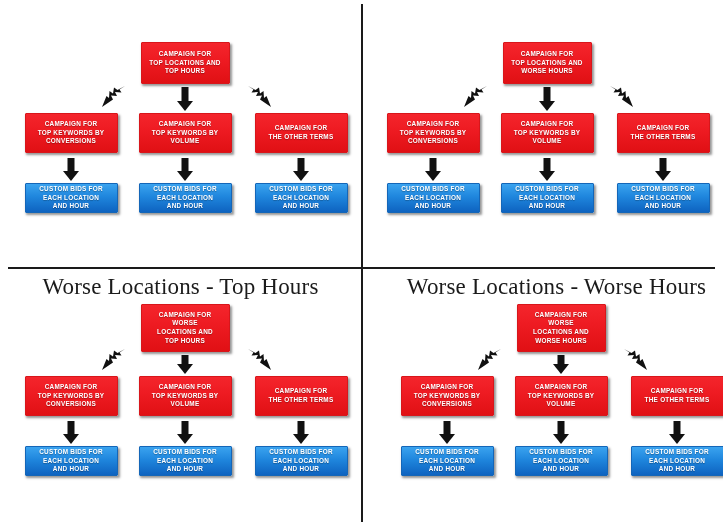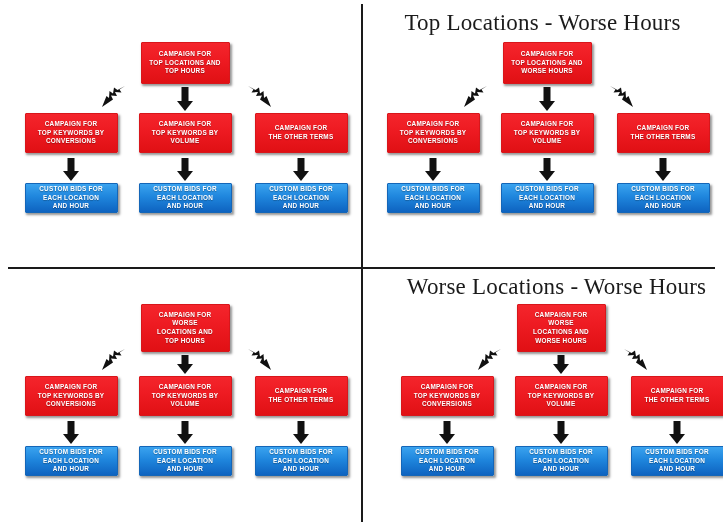--- a/index.html
+++ b/index.html
@@ -171,21 +171,20 @@
       </div>
       <div class="arrow-down" style="left: 301px; top: 158px;">
         <div class="shaft" style="width: 7px; height: 13px; top: 0px;"></div>
         <div class="head" style="top: 13px;"></div>
       </div>
       <div class="node blue" style="left: 254.5px; top: 183px; width: 93px; height: 30px;">
         <span>CUSTOM BIDS FOR<br>EACH LOCATION<br>AND HOUR</span>
       </div>
     </div>
     <div class="quadrant q2">
-      <div class="quad-title">Top Locations - Worse Hours</div>
       <div class="node red" style="left: 140.5px; top: 42px; width: 89px; height: 42px;">
         <span>CAMPAIGN FOR<br>TOP LOCATIONS AND<br>WORSE HOURS</span>
       </div>
       <div class="arrow-down" style="left: 185px; top: 87px;">
         <div class="shaft" style="width: 7px; height: 14px; top: 0px;"></div>
         <div class="head" style="top: 14px;"></div>
       </div>
       <div class="arrow-diag" style="left: 100px; top: 85px;">
         <svg width="26" height="24" viewBox="0 0 26 24">
           <path d="M25 1 L19.5 4.5 L21.5 7.5 L15 7 L17 11 L11 10.5 L13 14.5 L2 22 L6.5 11 L9 13 L9.5 6 L13 8.5 L14 2.5 L17.5 5 Z" fill="#111111"></path>
@@ -221,20 +220,21 @@
       </div>
       <div class="arrow-down" style="left: 301px; top: 158px;">
         <div class="shaft" style="width: 7px; height: 13px; top: 0px;"></div>
         <div class="head" style="top: 13px;"></div>
       </div>
       <div class="node blue" style="left: 254.5px; top: 183px; width: 93px; height: 30px;">
         <span>CUSTOM BIDS FOR<br>EACH LOCATION<br>AND HOUR</span>
       </div>
     </div>
     <div class="quadrant q3">
+      <div class="quad-title">Worse Locations - Top Hours</div>
       <div class="node red" style="left: 140.5px; top: 40px; width: 89px; height: 48px;">
         <span>CAMPAIGN FOR<br>WORSE<br>LOCATIONS AND<br>TOP HOURS</span>
       </div>
       <div class="arrow-down" style="left: 185px; top: 91px;">
         <div class="shaft" style="width: 7px; height: 9px; top: 0px;"></div>
         <div class="head" style="top: 9px;"></div>
       </div>
       <div class="arrow-diag" style="left: 100px; top: 84px;">
         <svg width="26" height="24" viewBox="0 0 26 24">
           <path d="M25 1 L19.5 4.5 L21.5 7.5 L15 7 L17 11 L11 10.5 L13 14.5 L2 22 L6.5 11 L9 13 L9.5 6 L13 8.5 L14 2.5 L17.5 5 Z" fill="#111111"></path>

